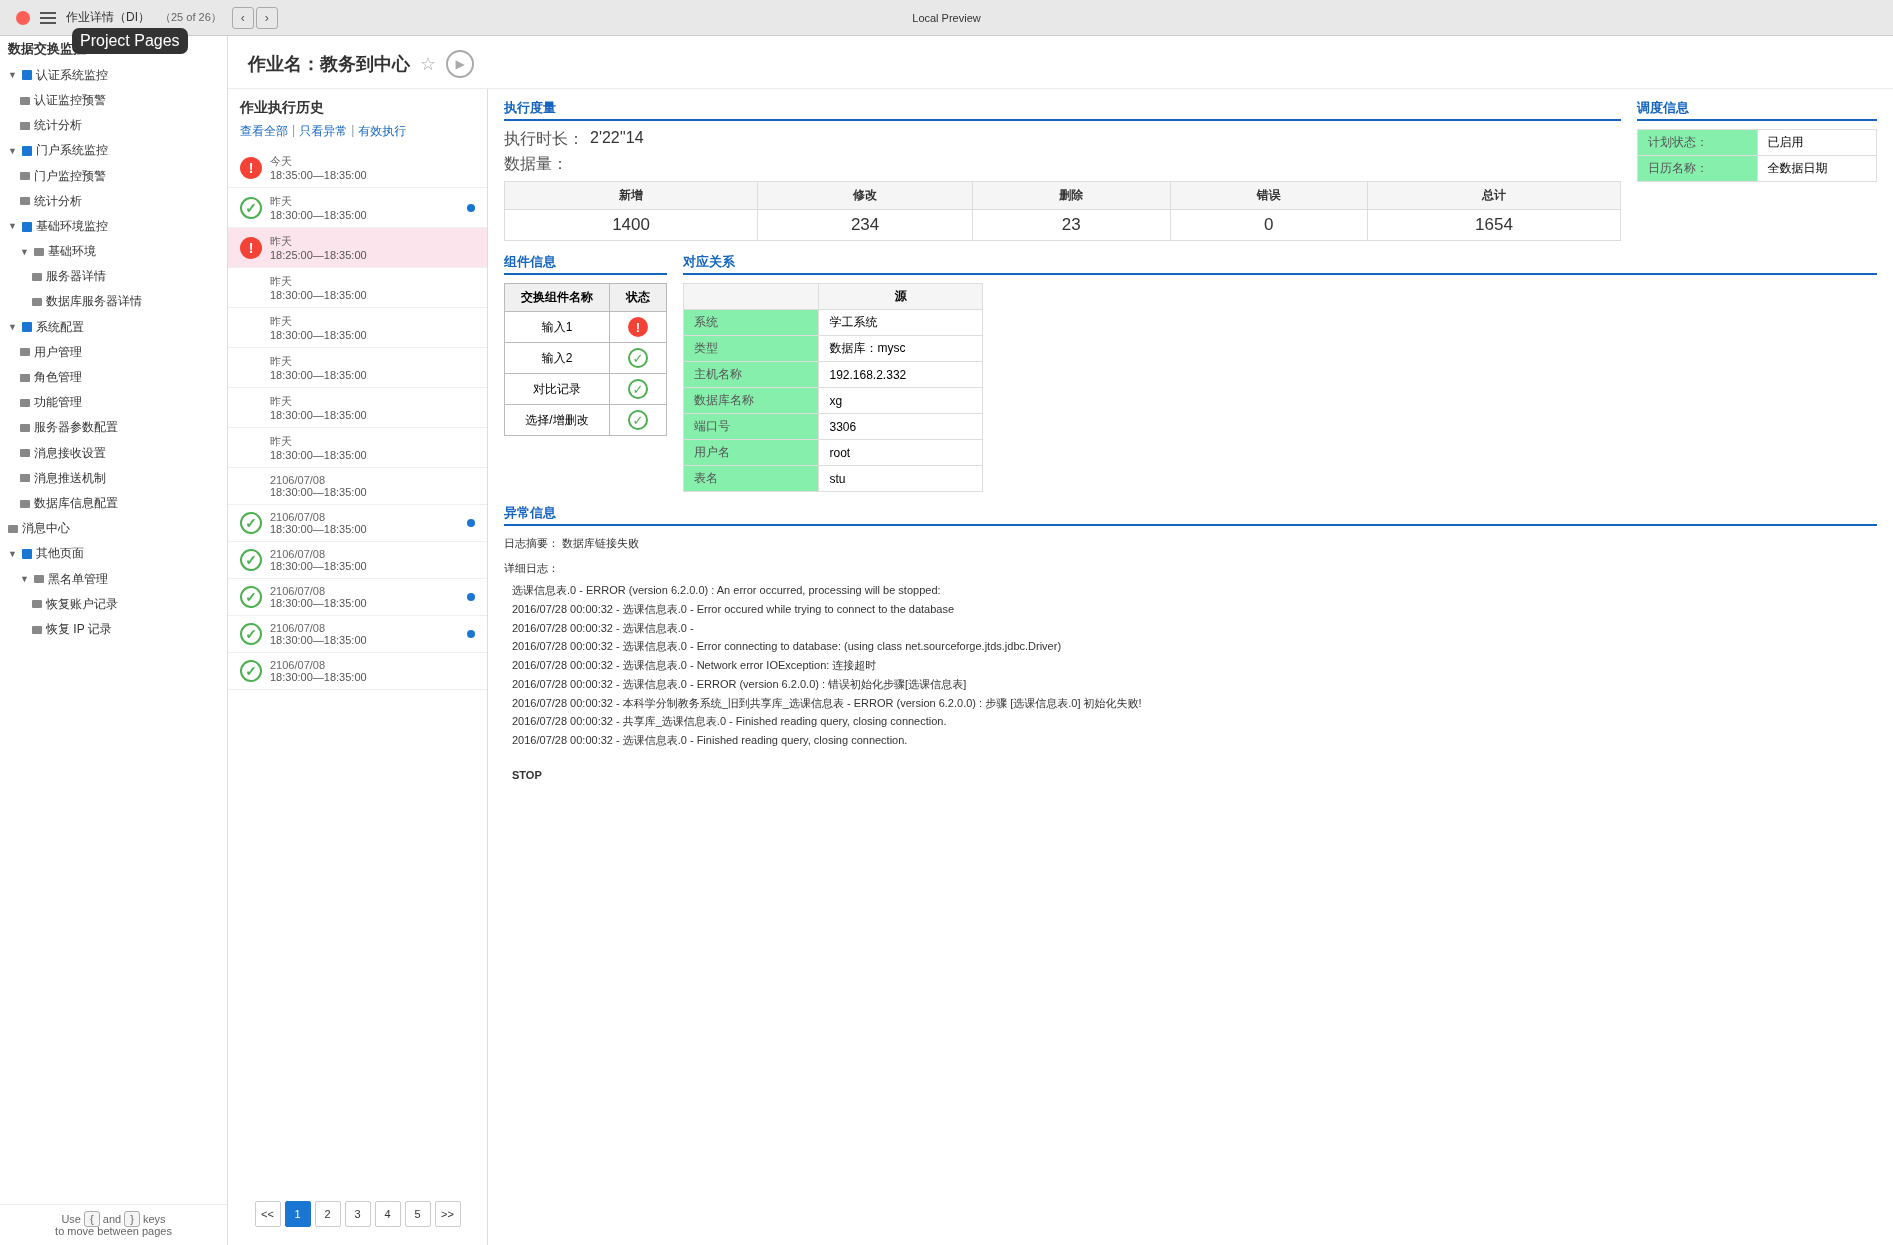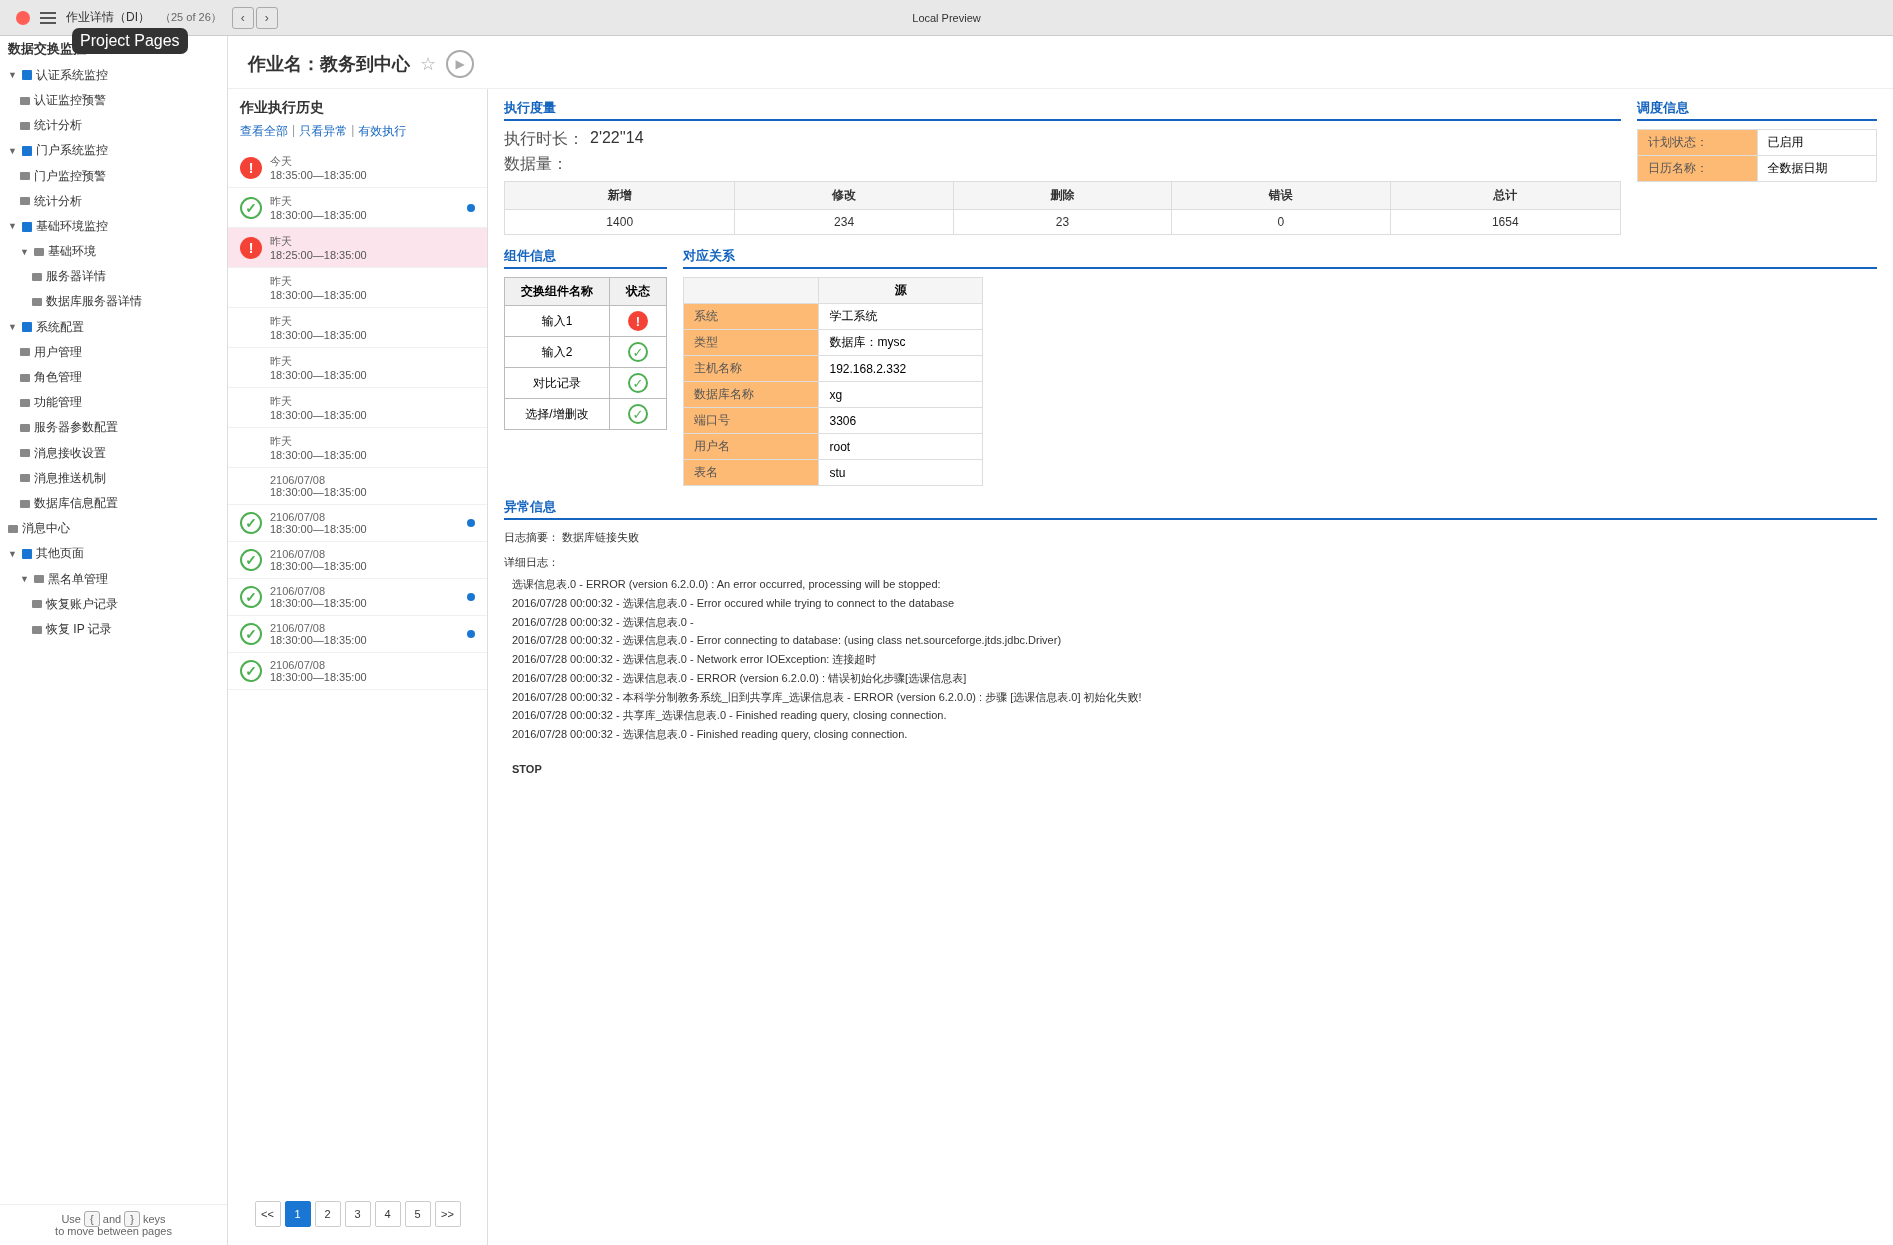--- a/index.html
+++ b/index.html
@@ -73,42 +73,42 @@
 
     
     .section-title { font-size: 13px; font-weight: bold; color: #1565c0; border-bottom: 2px solid #1565c0; padding-bottom: 2px; margin-bottom: 8px; }
     .info-row { display: flex; gap: 6px; font-size: 16px; color: #333; margin-bottom: 4px; }
     .info-label { color: #555; }
     .info-value { color: #333; }
 
     
     .data-table { border-collapse: collapse; width: 100%; margin-top: 6px; }
     .data-table th { background: #f5f5f5; border: 1px solid #ddd; padding: 5px 12px; font-size: 12px; color: #333; text-align: center; }
-    .data-table td { border: 1px solid #ddd; padding: 5px 12px; font-size: 12px; color: #333; text-align: center; }
+    .data-table td { border: 1px solid #ddd; padding: 5px 12px; font-size: 17px; color: #333; text-align: center; }
 
     
     .comp-table { border-collapse: collapse; border: 1px solid #bbb; }
     .comp-table th { background: #f0f0f0; border: 1px solid #bbb; padding: 5px 16px; font-size: 12px; text-align: center; }
     .comp-table td { border: 1px solid #bbb; padding: 5px 16px; font-size: 12px; text-align: center; }
     .status-ok { width: 20px; height: 20px; border-radius: 50%; border: 2px solid #4caf50; color: #4caf50; display: inline-flex; align-items: center; justify-content: center; font-size: 13px; }
     .status-err { width: 20px; height: 20px; border-radius: 50%; background: #f44336; color: #fff; display: inline-flex; align-items: center; justify-content: center; font-size: 13px; font-weight: bold; }
 
     
     .top-section { display: flex; gap: 16px; }
     .exec-section { flex: 1; }
     .config-section { width: 240px; min-width: 200px; }
 
     .middle-section { display: flex; gap: 16px; }
     .comp-section { }
     .relation-section { flex: 1; }
 
     
     .config-table { border-collapse: collapse; width: 100%; }
     .config-table td { border: 1px solid #ddd; padding: 4px 10px; font-size: 12px; }
-    .config-table td:first-child { background: #fdba74; color: #555; white-space: nowrap; }
+    .config-table td:first-child { background: #86efac; color: #555; white-space: nowrap; }
 
     
     .error-section { }
     .error-log { font-size: 11px; color: #333; line-height: 1.7; }
     .error-log .log-line { }
     .stop-text { margin-top: 16px; font-weight: bold; }
     .log-summary { margin-bottom: 6px; }
     .log-detail { margin-bottom: 4px; }
     .sidebar-inner { flex: 1; overflow-y: auto; }
   </style>

